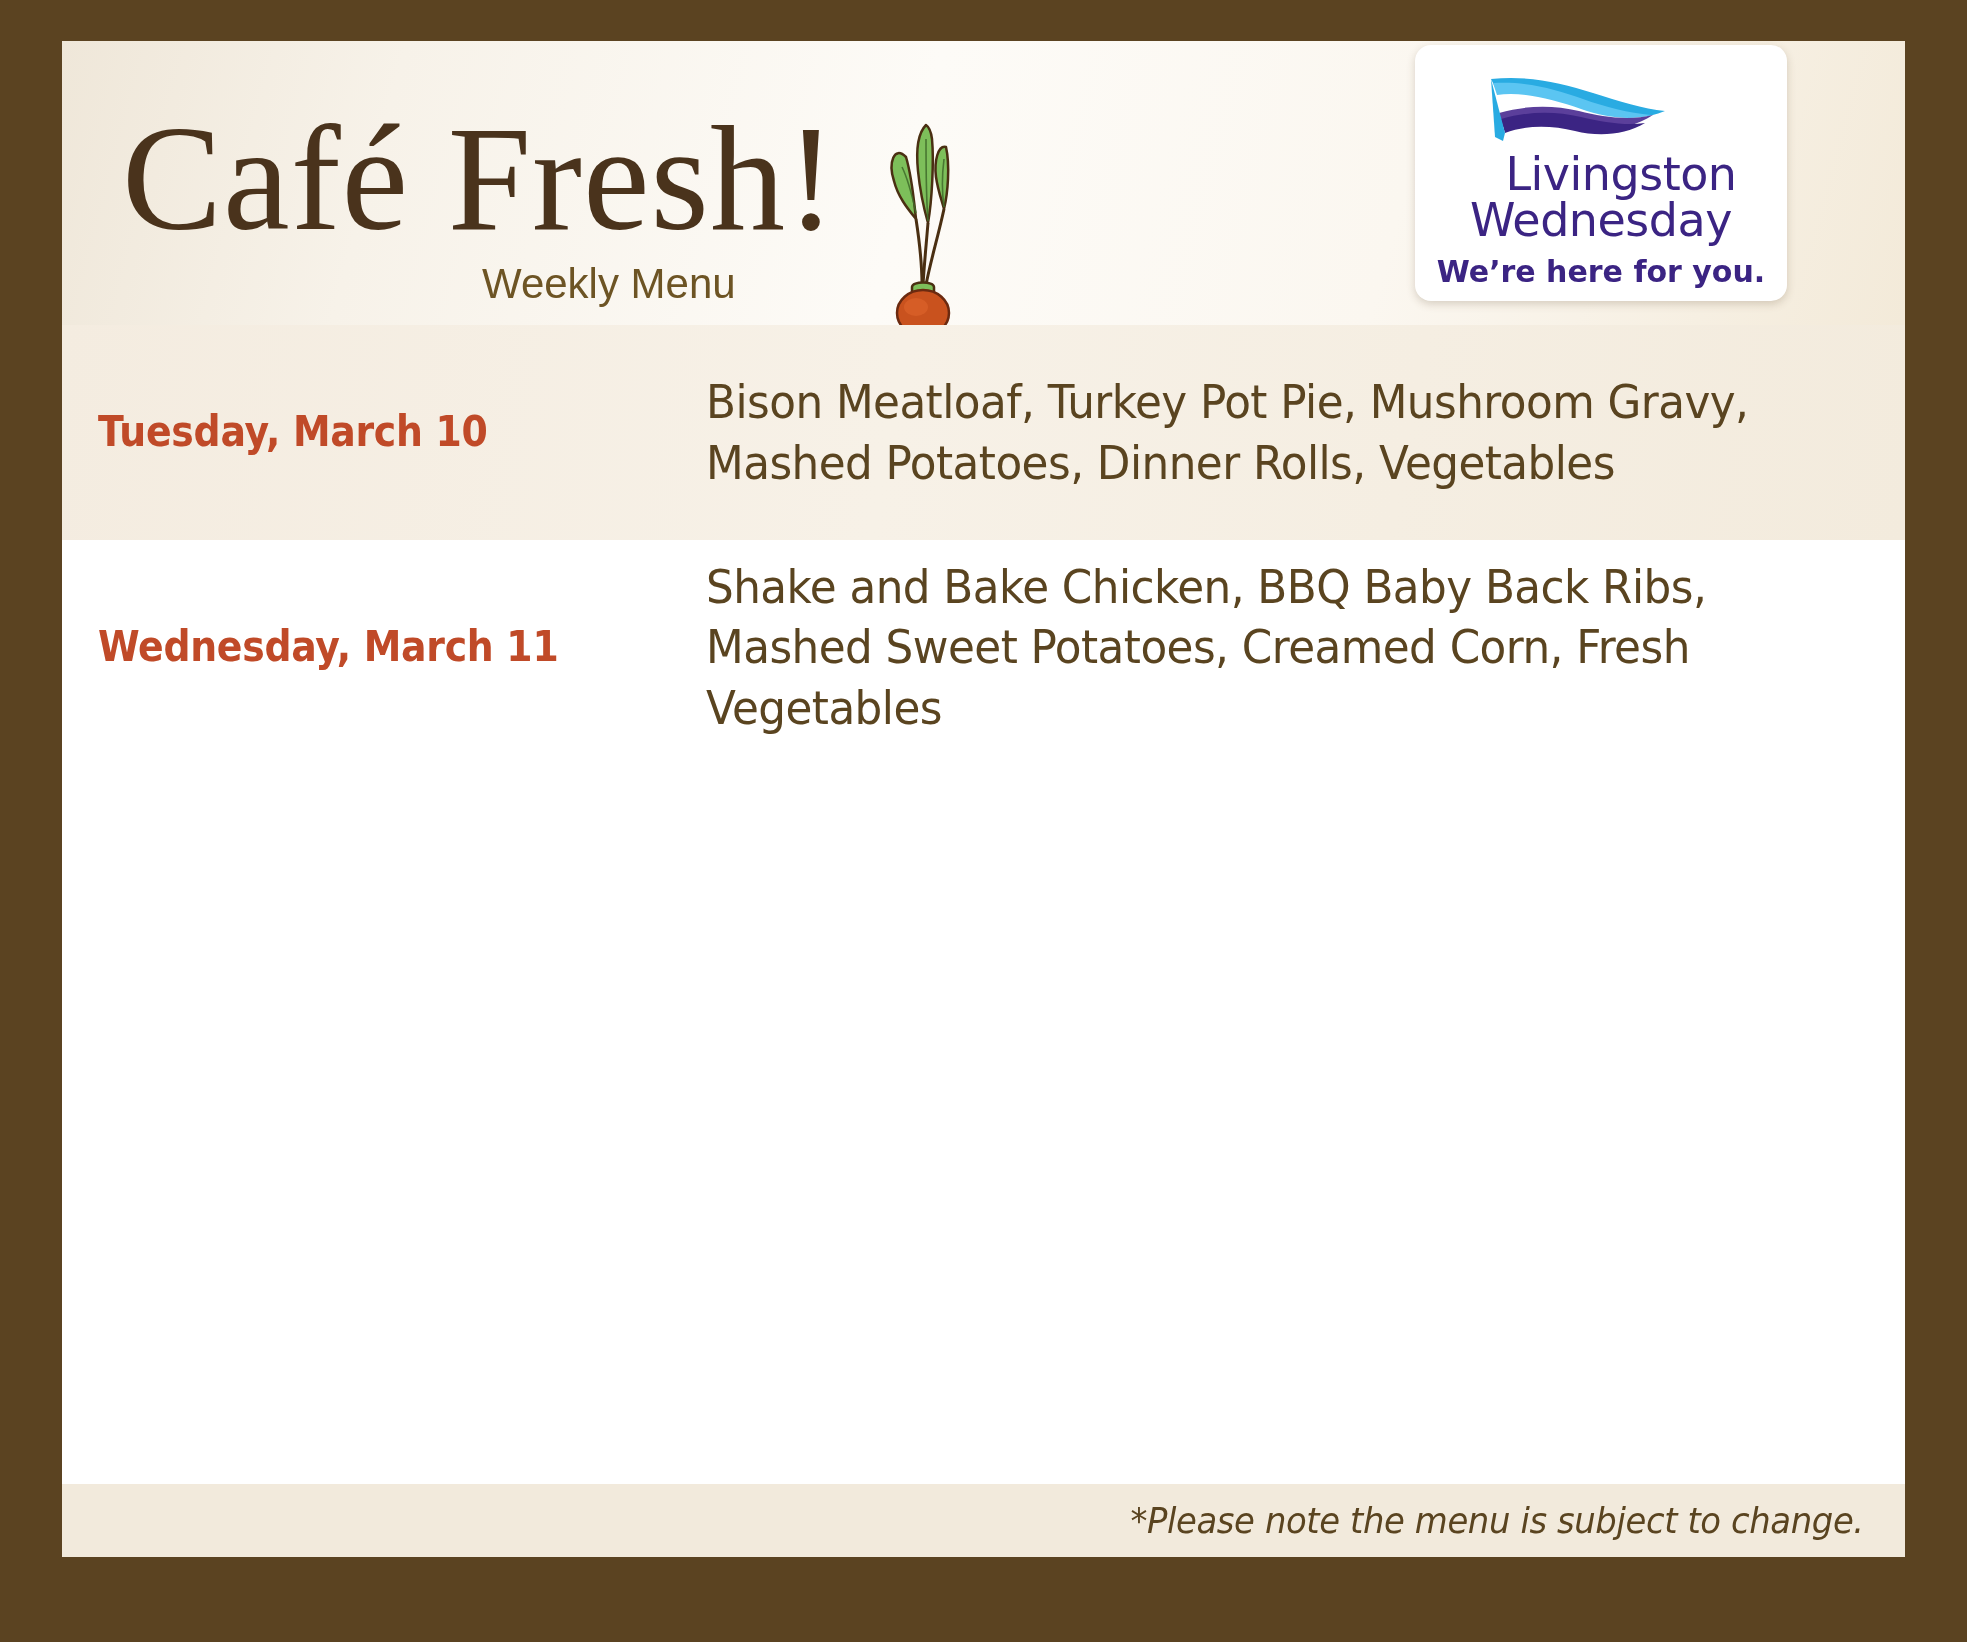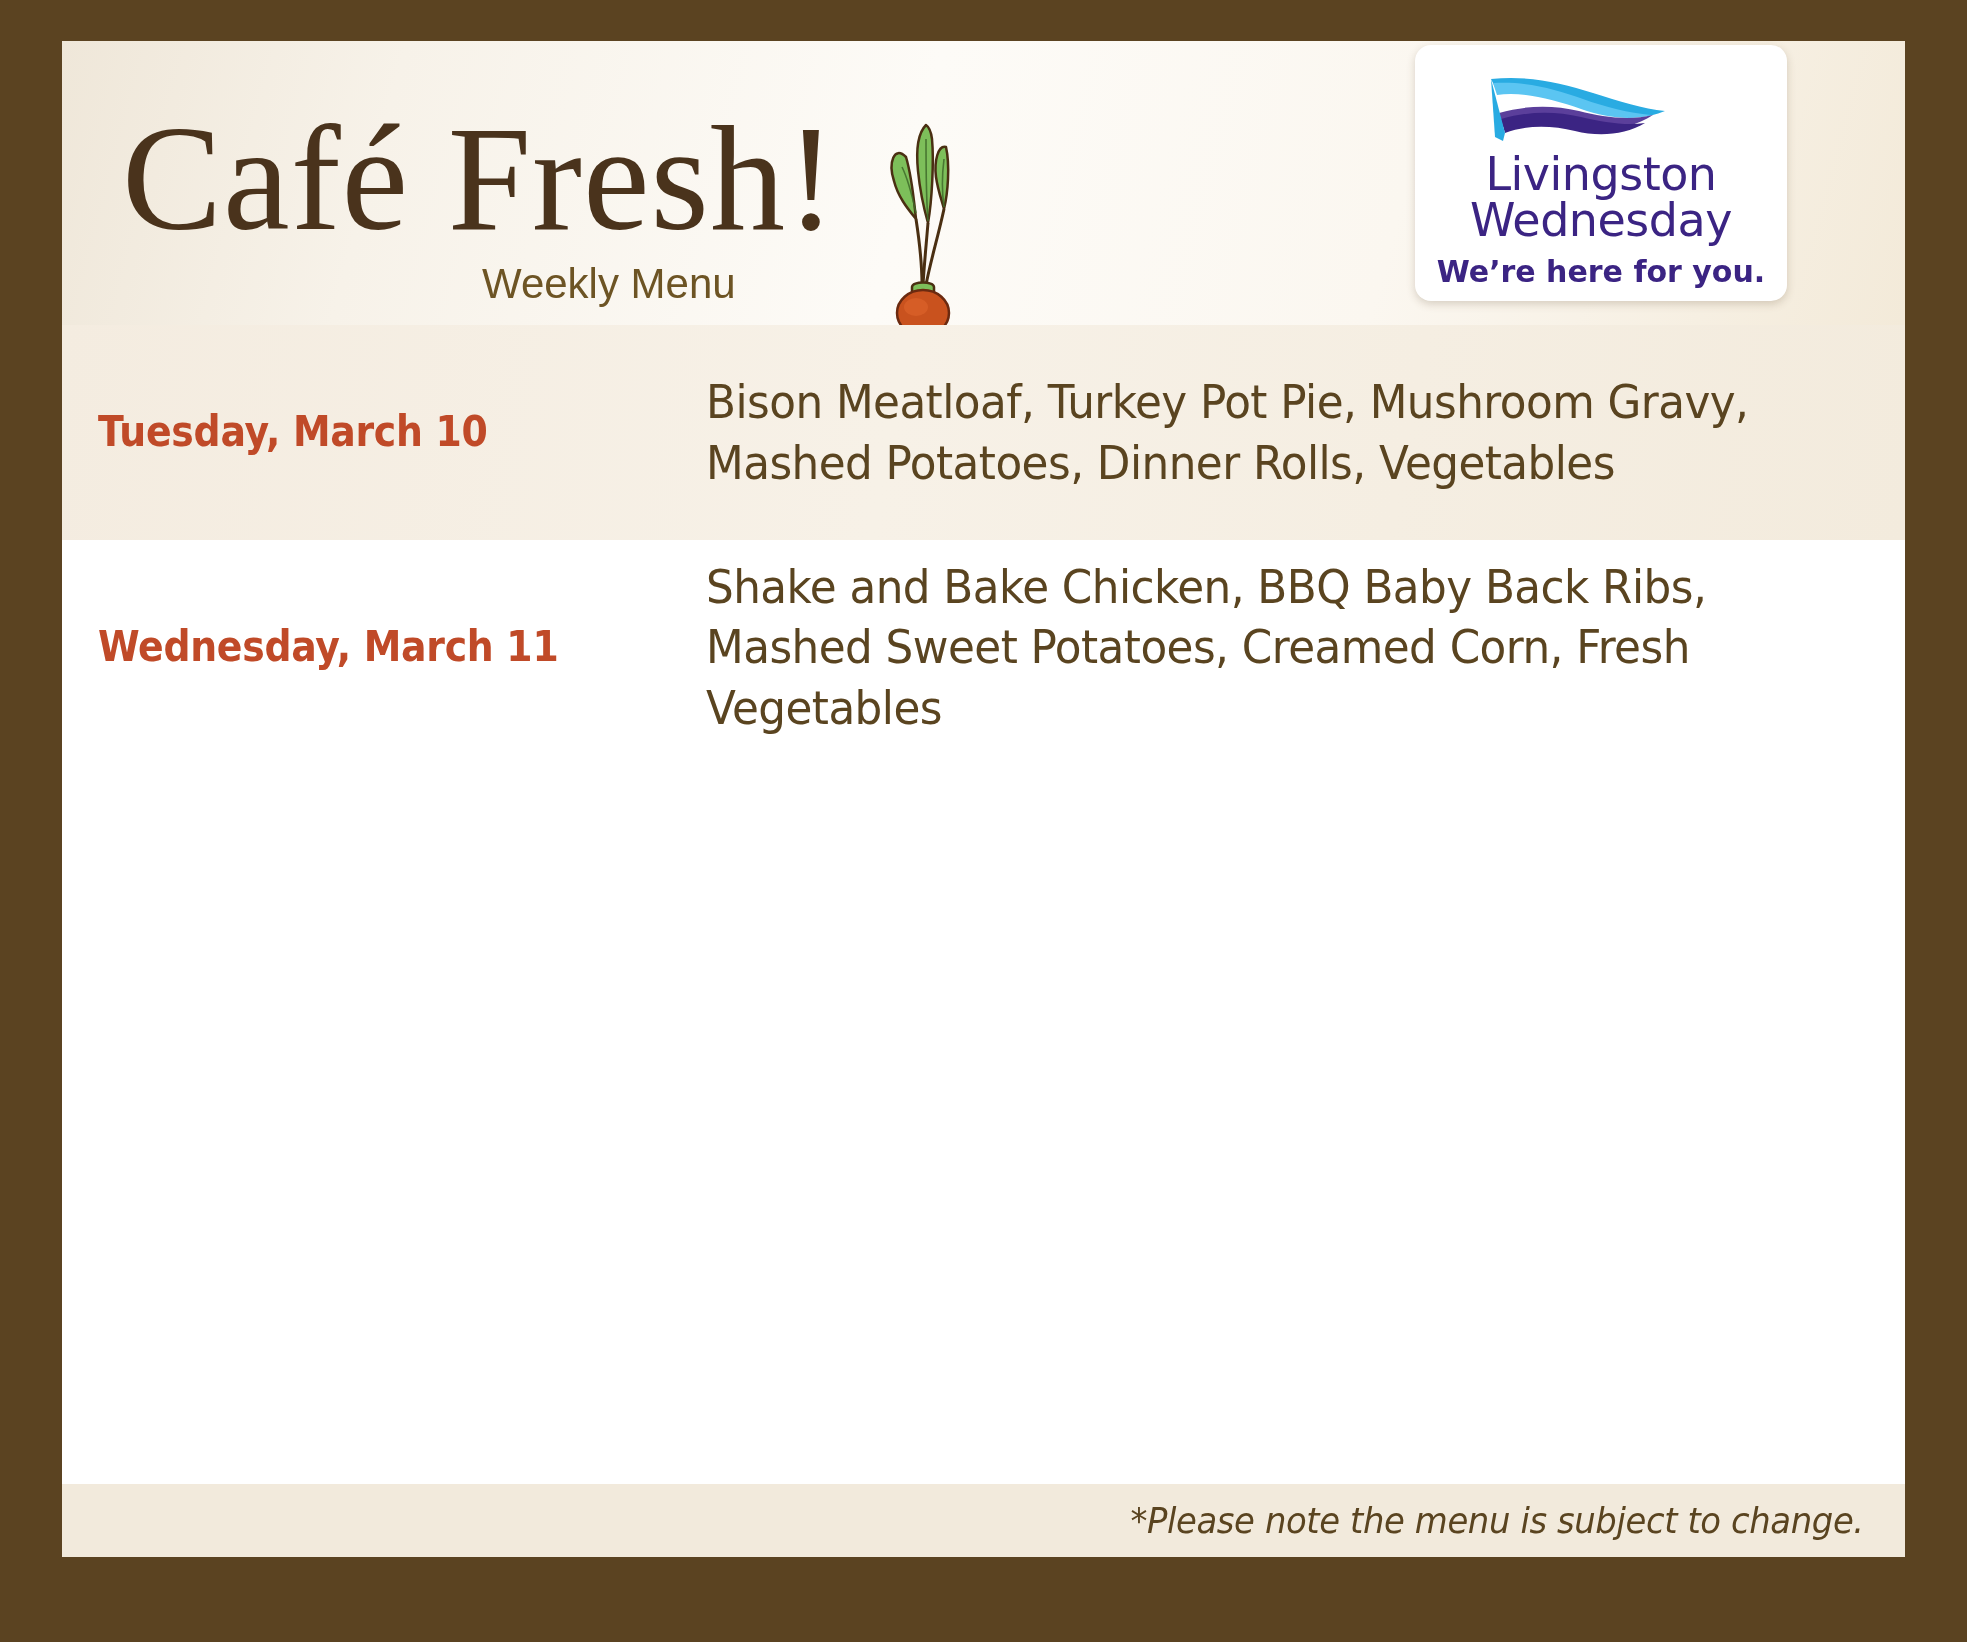--- a/index.html
+++ b/index.html
@@ -105,21 +105,21 @@
   .logo-word1, .logo-word2 {
     position: absolute;
     width: 100%;
     text-align: center;
     color: #3B2483;
     font-family: "DejaVu Sans", sans-serif;
     font-weight: 400;
     line-height: 1;
     letter-spacing: -0.5px;
   }
-  .logo-word1 { top: 106px; font-size: 46px; }
+  .logo-word1 { top: 106px; font-size: 46px; margin-left: 20px; }
   .logo-word2 { top: 152px; font-size: 46px; }
 
   .logo-tag {
     position: absolute;
     top: 212px;
     width: 100%;
     text-align: center;
     color: #3B2483;
     font-family: "DejaVu Sans", sans-serif;
     font-weight: bold;

